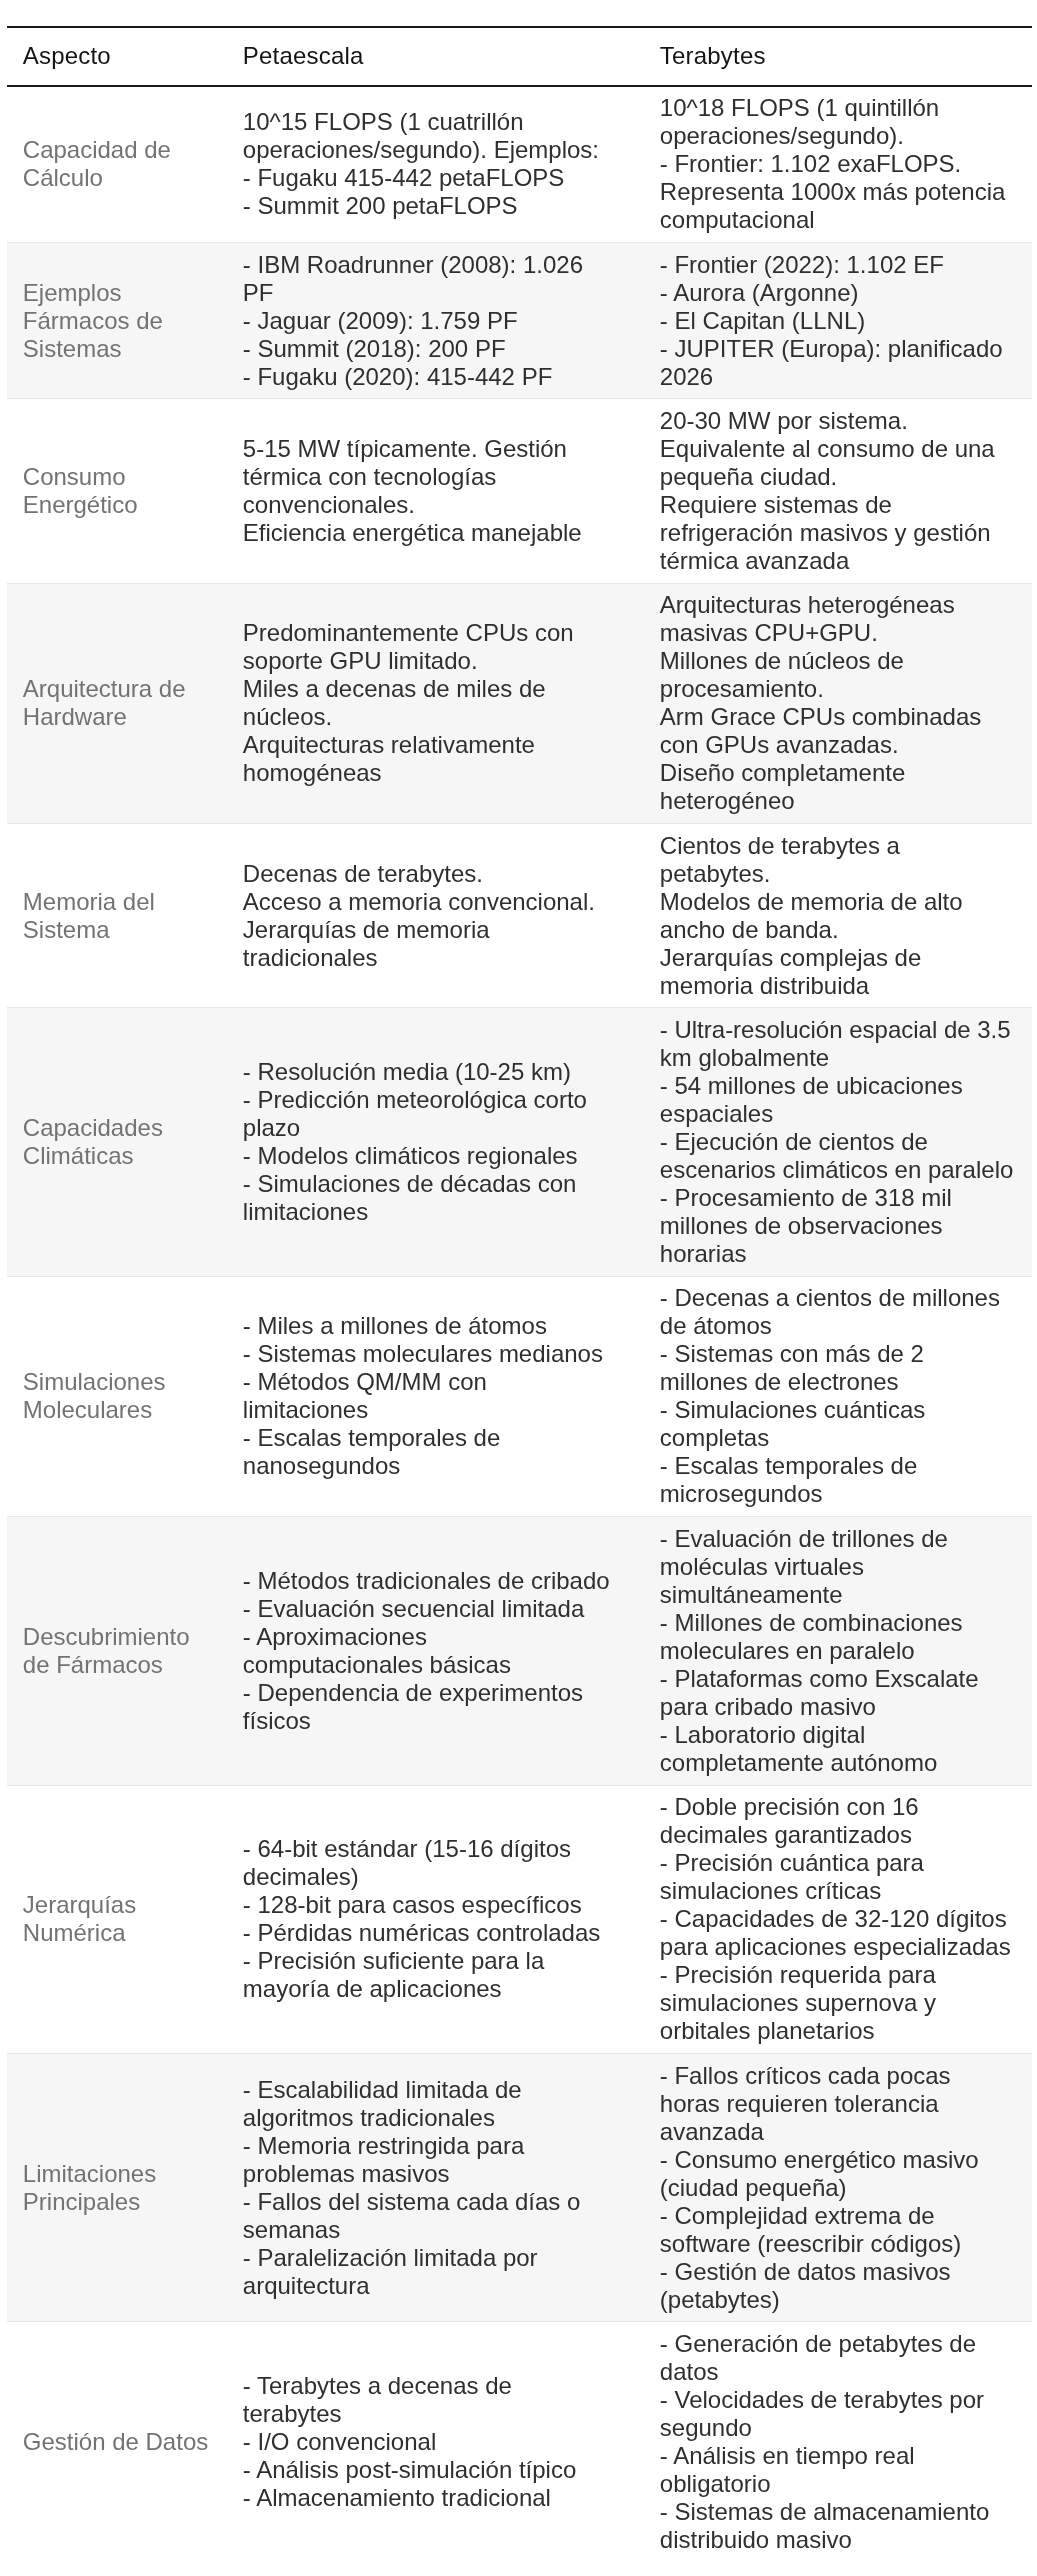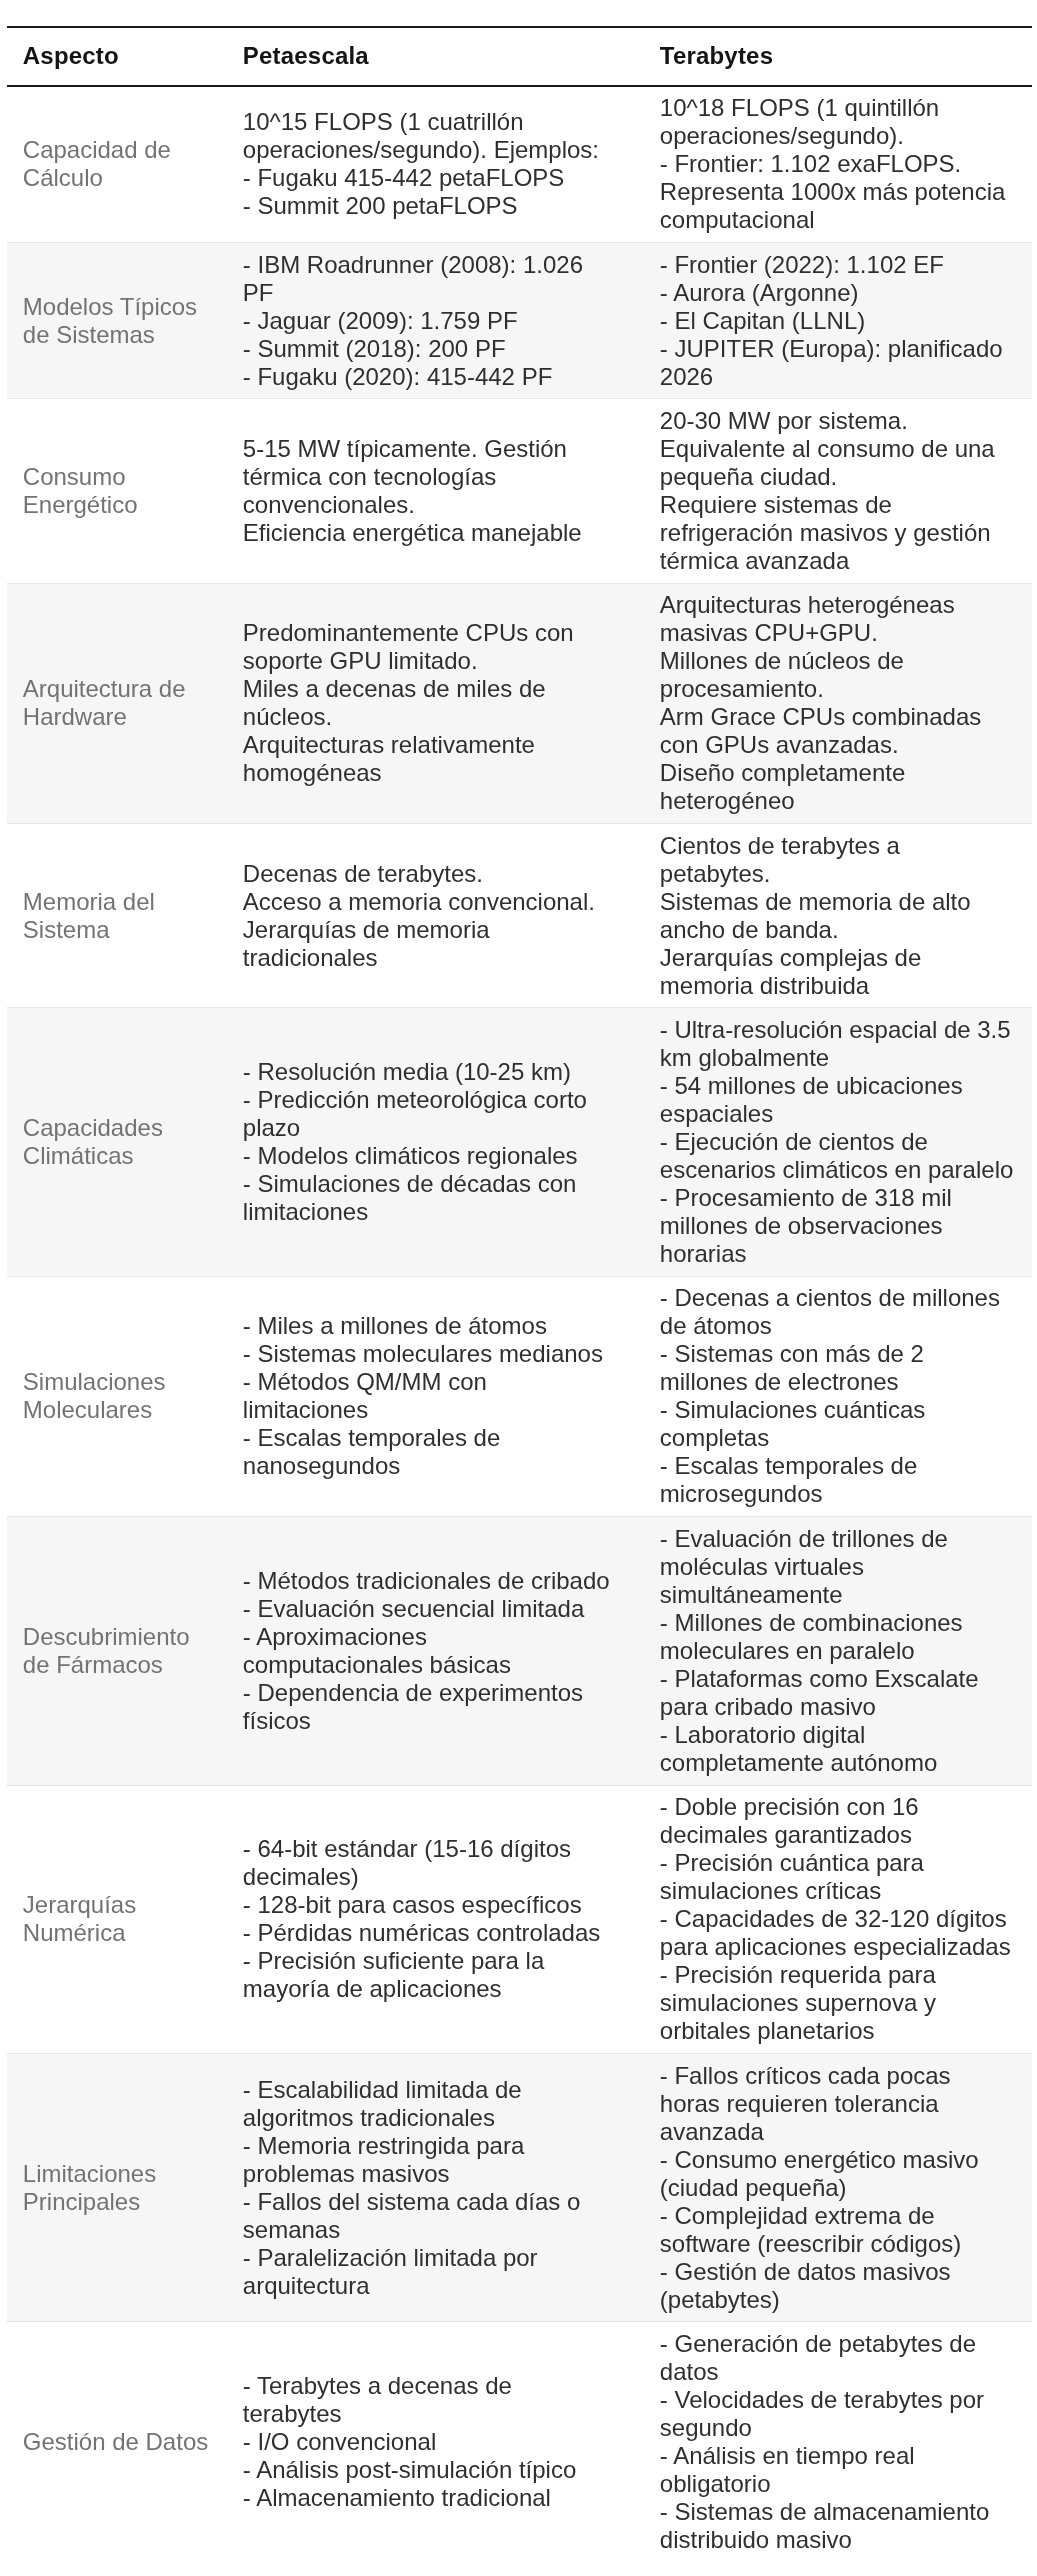--- a/index.html
+++ b/index.html
@@ -22,21 +22,21 @@
     width: 1024px;
   }
   col.c-aspect { width: 236px; }
   col.c-peta   { width: 417px; }
   col.c-exa    { width: 372px; }
 
   thead th {
     border-top: 2.6px solid #191919;
     border-bottom: 2.6px solid #191919;
     font-size: 24px;
-    font-weight: 700;
+    font-weight: 400;
     color: #141414;
     text-align: left;
     padding: 14.5px 0 14.5px 0;
     letter-spacing: 0.2px;
   }
   thead th.h-aspect { padding-left: 16px; }
 
   tbody td {
     font-size: 24px;
     line-height: 28px;
@@ -91,21 +91,21 @@
       <tr>
         <td class="cell-aspect">Capacidad de Cálculo</td>
         <td class="cell-peta">10^15 FLOPS (1 cuatrillón operaciones/segundo). Ejemplos:
 - Fugaku 415-442 petaFLOPS
 - Summit 200 petaFLOPS</td>
         <td class="cell-exa">10^18 FLOPS (1 quintillón operaciones/segundo).
 - Frontier: 1.102 exaFLOPS.
 Representa 1000x más potencia computacional</td>
       </tr>
       <tr>
-        <td class="cell-aspect">Modelos Típicos de Sistemas</td>
+        <td class="cell-aspect">Ejemplos Fármacos de Sistemas</td>
         <td class="cell-peta">- IBM Roadrunner (2008): 1.026 PF
 - Jaguar (2009): 1.759 PF
 - Summit (2018): 200 PF
 - Fugaku (2020): 415-442 PF</td>
         <td class="cell-exa">- Frontier (2022): 1.102 EF
 - Aurora (Argonne)
 - El Capitan (LLNL)
 - JUPITER (Europa): planificado 2026</td>
       </tr>
       <tr>
@@ -125,21 +125,21 @@
 Millones de núcleos de procesamiento.
 Arm Grace CPUs combinadas con GPUs avanzadas.
 Diseño completamente heterogéneo</td>
       </tr>
       <tr>
         <td class="cell-aspect">Memoria del Sistema</td>
         <td class="cell-peta">Decenas de terabytes.
 Acceso a memoria convencional.
 Jerarquías de memoria tradicionales</td>
         <td class="cell-exa">Cientos de terabytes a petabytes.
-Sistemas de memoria de alto ancho de banda.
+Modelos de memoria de alto ancho de banda.
 Jerarquías complejas de memoria distribuida</td>
       </tr>
       <tr>
         <td class="cell-aspect">Capacidades Climáticas</td>
         <td class="cell-peta">- Resolución media (10-25 km)
 - Predicción meteorológica corto plazo
 - Modelos climáticos regionales
 - Simulaciones de décadas con limitaciones</td>
         <td class="cell-exa">- Ultra-resolución espacial de 3.5 km globalmente
 - 54 millones de ubicaciones espaciales

